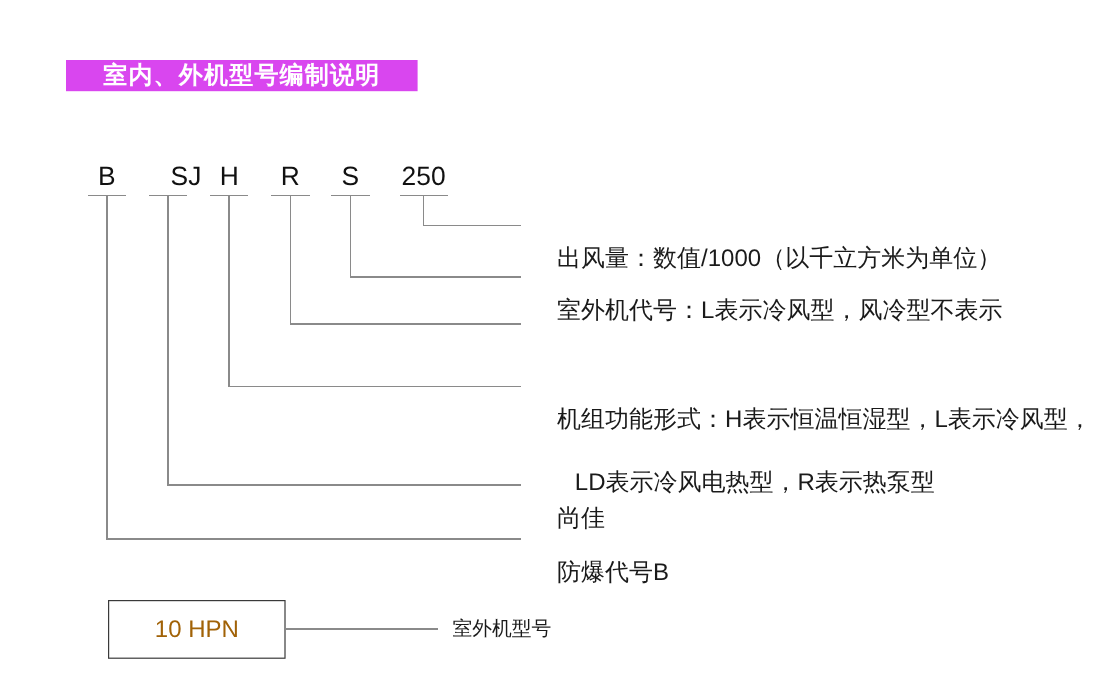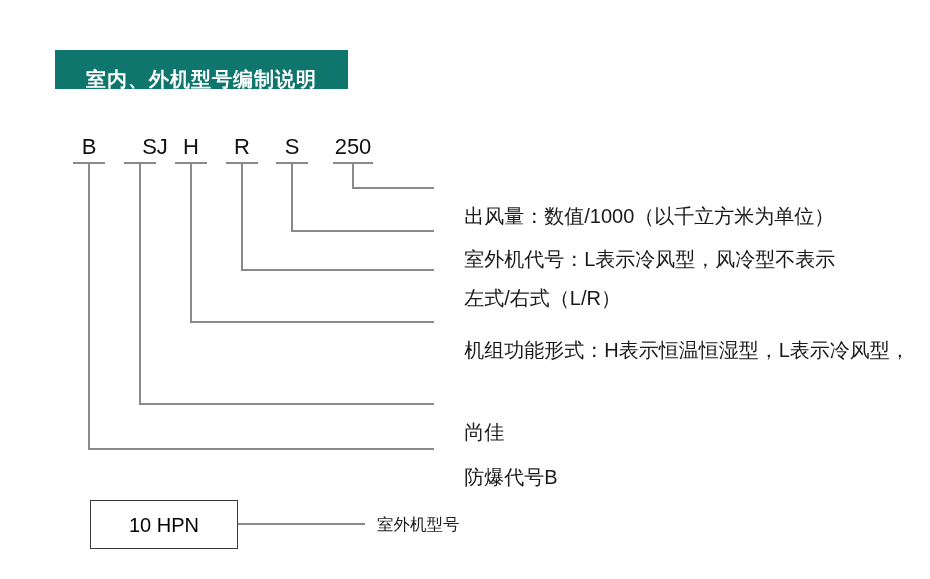--- a/index.html
+++ b/index.html
@@ -20,24 +20,24 @@
     position: absolute;
     inset: 0;
   }
 
   
   .title-banner {
     position: absolute;
     left: 55px;
     top: 50px;
     width: 293px;
-    height: 39px;
-    background: #0f766e;
+    height: 26px;
+    background: #d946ef;
     display: flex;
-    align-items: flex-end;
+    align-items: center;
     justify-content: center;
   }
   .title-banner .title-text {
     color: #ffffff;
     font-size: 20px;
     font-weight: bold;
     letter-spacing: 1px;
     line-height: 1;
     white-space: nowrap;
   }
@@ -85,21 +85,21 @@
     height: 49px;
     border: 1px solid #3a3a3a;
     box-sizing: border-box;
     display: flex;
     align-items: center;
     justify-content: center;
     background: #ffffff;
   }
   .model-box .model-box-text {
     font-size: 20px;
-    color: #000000;
+    color: #a16207;
     line-height: 1;
     white-space: nowrap;
   }
   .bottom-label {
     position: absolute;
     left: 377px;
     top: 513px;
     font-size: 16.5px;
     color: #1a1a1a;
     line-height: 22px;
@@ -149,26 +149,24 @@
   </svg>
 
   <div class="desc" style="left:442px; top:177px;">
     <span>出风量：数值/1000（以千立方米为单位）</span>
   </div>
 
   <div class="desc" style="left:442px; top:220px;">
     <span>室外机代号：L表示冷风型，风冷型不表示</span>
   </div>
 
-  <div class="desc" style="left:442px; top:259px;">
-    <span>左式/右式（L/R）</span>
-  </div>
 
   <div class="desc" style="left:442px; top:311px;">
     <span>机组功能形式：H表示恒温恒湿型，L表示冷风型，</span>
+    <span class="desc-line2">LD表示冷风电热型，R表示热泵型</span>
   </div>
 
   <div class="desc" style="left:442px; top:393px;">
     <span>尚佳</span>
   </div>
 
   <div class="desc" style="left:442px; top:438px;">
     <span>防爆代号B</span>
   </div>
 

